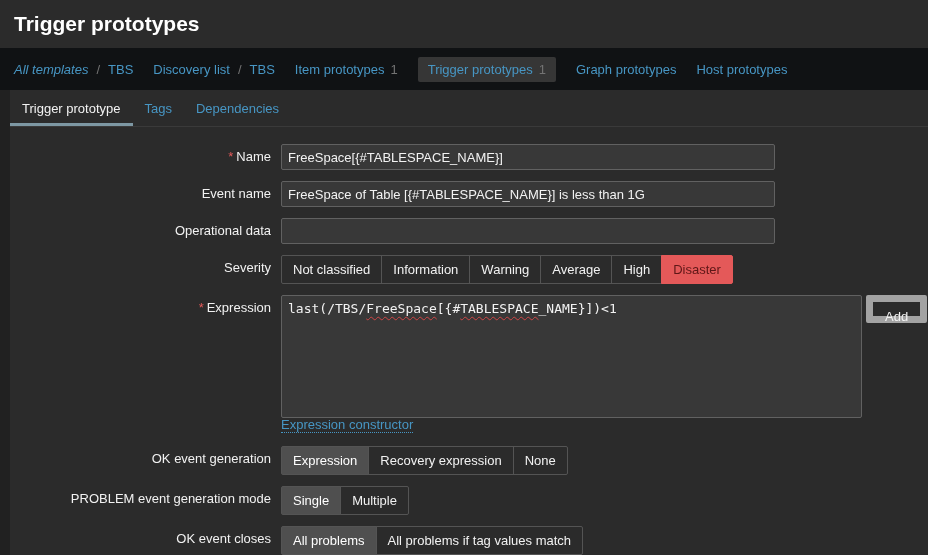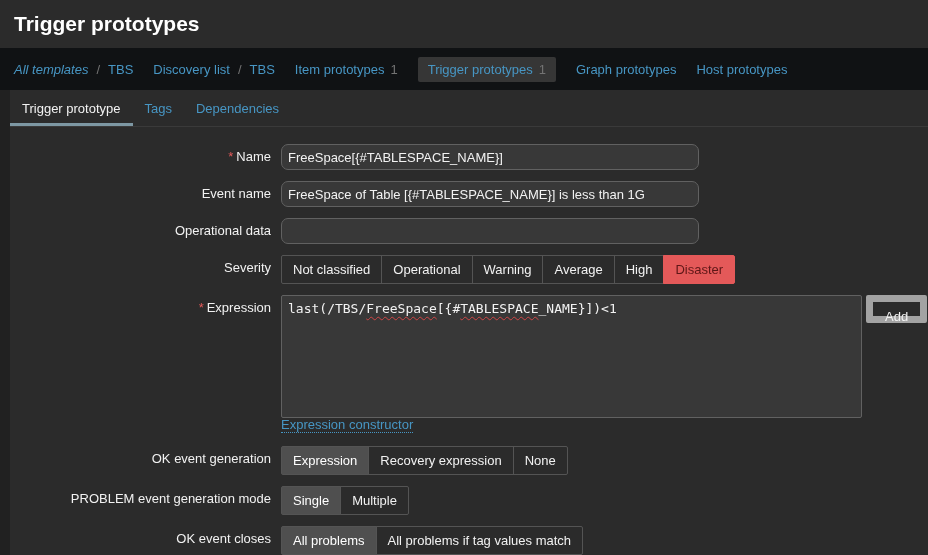--- a/index.html
+++ b/index.html
@@ -57,22 +57,22 @@
   .form { padding-top:17px; }
   .form-row { display:flex; margin-bottom:11px; align-items:flex-start; }
   .row-label {
     width:261px; flex:0 0 261px; text-align:right; padding-top:5px;
     color:var(--text);
   }
   .row-field { margin-left:10px; display:flex; align-items:flex-start; }
   .req { color:var(--red); margin-right:3px; }
 
   .text-input {
-    width:418px; height:26px; background:var(--input-bg);
-    border:1px solid var(--input-border); border-radius:7px;
+    width:494px; height:26px; background:var(--input-bg);
+    border:1px solid var(--input-border); border-radius:2px;
     color:var(--text); font:13px "Liberation Sans", sans-serif;
     padding:0 6px; outline:none;
   }
 
   .seg-group { display:inline-flex; }
   .seg-btn {
     background:transparent; border:1px solid var(--seg-border);
     color:var(--text); font:13px "Liberation Sans", sans-serif;
     height:29px; padding:0 11px; margin-left:-1px; cursor:pointer; white-space:nowrap;
   }
@@ -155,21 +155,21 @@
         <div class="row-field">
           <input class="text-input" value="" style="">
         </div>
       </div>
 
       <div class="form-row">
         <div class="row-label">Severity</div>
         <div class="row-field">
           <div class="seg-group" id="severity-group">
               <button type="button" class="seg-btn">Not classified</button>
-              <button type="button" class="seg-btn">Operational</button>
+              <button type="button" class="seg-btn">Information</button>
               <button type="button" class="seg-btn">Warning</button>
               <button type="button" class="seg-btn">Average</button>
               <button type="button" class="seg-btn">High</button>
               <button type="button" class="seg-btn sel-red">Disaster</button>
             </div>
         </div>
       </div>
 
       <div class="form-row" style="margin-bottom:5px;">
         <div class="row-label"><span class="req">*</span><span>Expression</span></div>

